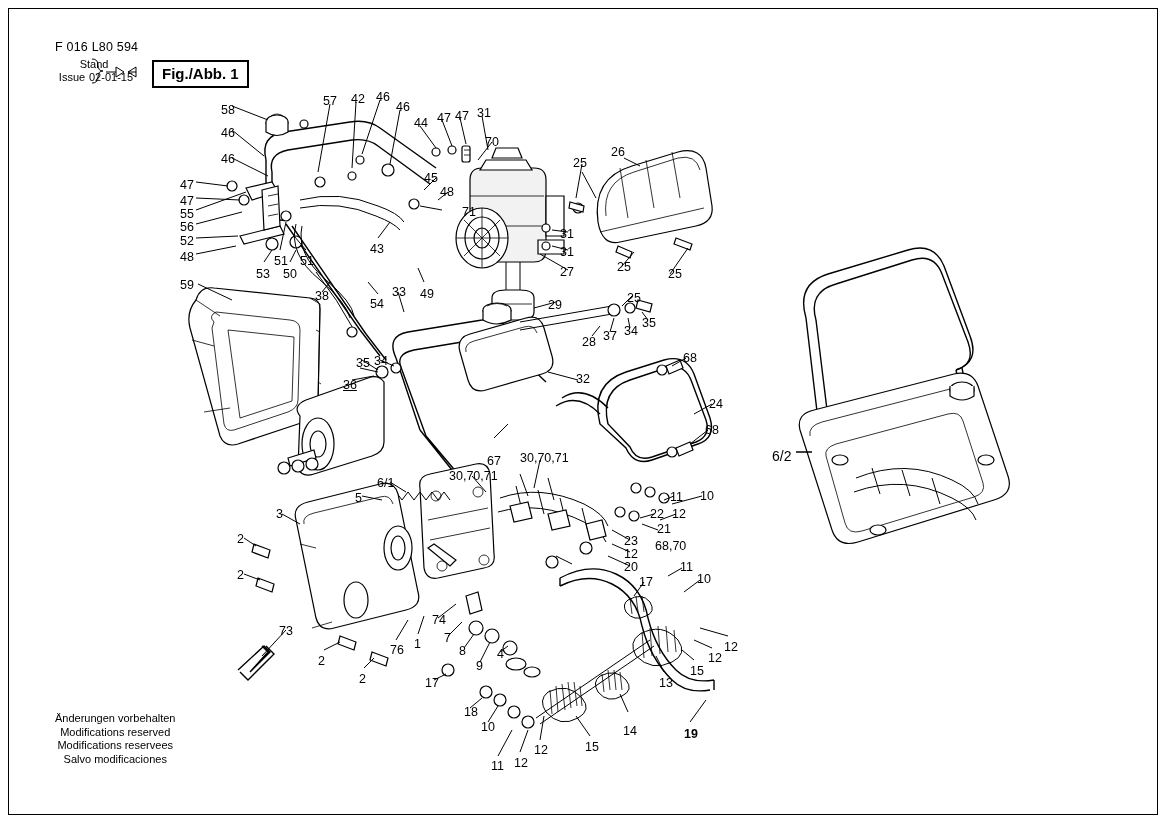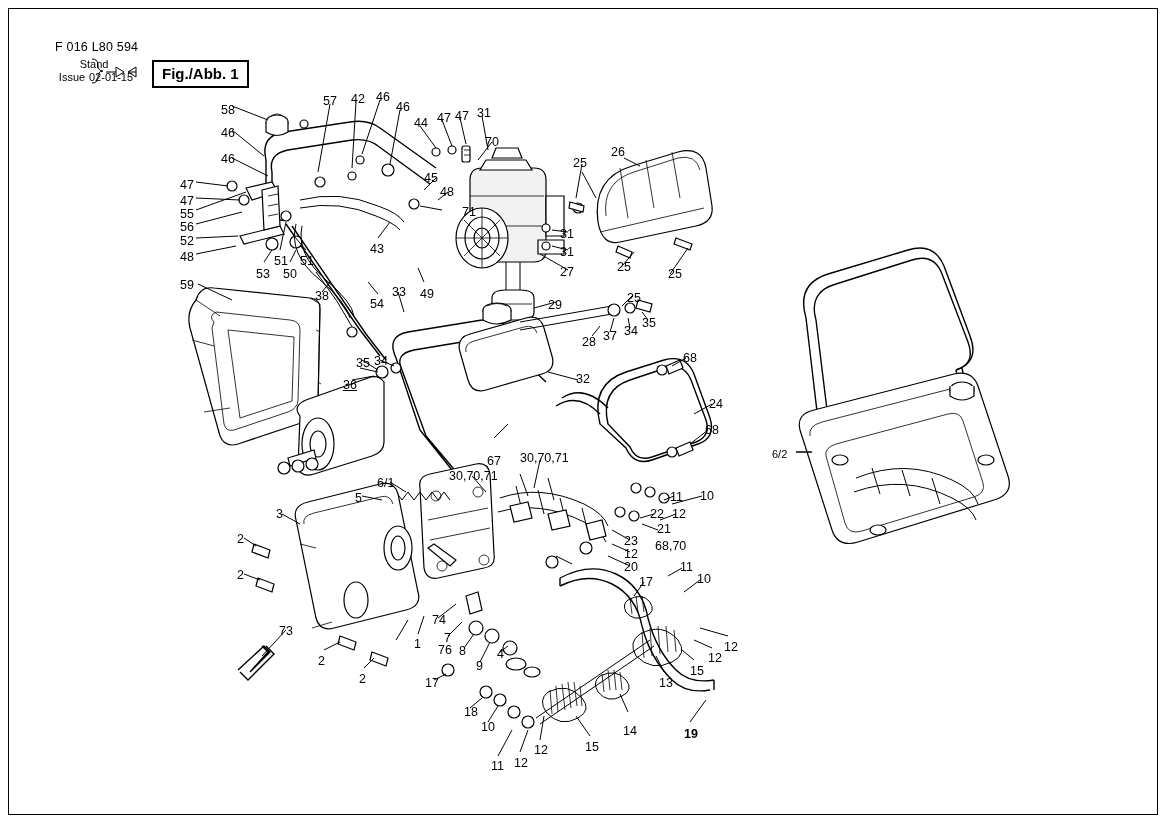--- a/index.html
+++ b/index.html
@@ -4,21 +4,21 @@
 <style>
   html,body{margin:0;padding:0;background:#ffffff;}
   body{width:1168px;height:825px;position:relative;font-family:"Liberation Sans",sans-serif;color:#000;}
   #sheet{position:absolute;left:0;top:0;width:1168px;height:825px;overflow:hidden;background:#fff;text-align:center;}
   .frame{position:absolute;left:8px;top:8px;width:1150px;height:807px;border:1px solid #000;box-sizing:border-box;}
   .hdr{position:absolute;left:55px;top:40px;font-size:12.5px;line-height:14px;letter-spacing:.2px;}
   .stand{position:absolute;left:55px;top:58px;font-size:11px;line-height:13px;}
   .stand .lbl{display:inline-block;width:34px;}
   .figbox{position:absolute;left:152px;top:60px;border:2px solid #000;padding:3px 8px 4px 8px;font-weight:bold;font-size:15px;background:#fff;}
   .foot{position:absolute;left:55px;top:712px;font-size:11px;line-height:13.5px;}
-  .cap6_2{position:absolute;left:772px;top:448px;font-size:11px;}
+  .cap6_2{position:absolute;left:772px;top:448px;font-size:14px;}
   .num{position:absolute;font-size:12.5px;line-height:12.5px;white-space:nowrap;}
   svg.art{position:absolute;left:0;top:0;width:1168px;height:825px;}
   .ln{fill:none;stroke:#000;stroke-width:1;}
   .ln2{fill:none;stroke:#000;stroke-width:1.4;}
   .fillw{fill:#fff;stroke:#000;stroke-width:1.2;}
   .fillg{fill:#f2f2f2;stroke:#000;stroke-width:1.2;}
   .thin{fill:none;stroke:#000;stroke-width:.8;}
 </style>
 </head>
 <body>
@@ -333,20 +333,26 @@
     <path class="ln" d="M712 648 L694 640"></path>
     <path class="ln" d="M728 636 L700 628"></path>
     <path class="ln" d="M690 722 L706 700"></path>
     <path class="ln" d="M796 452 L812 452"></path>
   </svg>
 
   <div class="figbox">Fig./Abb. 1</div>
 
   <div class="cap6_2">6/2</div>
 
+  <div class="foot">
+    <div>Änderungen vorbehalten</div>
+    <div>Modifications reserved</div>
+    <div>Modifications reservees</div>
+    <div>Salvo modificaciones</div>
+  </div>
 
   <div id="callout-layer">
       <div class="num" style="left: 221px; top: 104px;">58</div>
       <div class="num" style="left: 323px; top: 95px;">57</div>
       <div class="num" style="left: 351px; top: 93px;">42</div>
       <div class="num" style="left: 376px; top: 91px;">46</div>
       <div class="num" style="left: 396px; top: 101px;">46</div>
       <div class="num" style="left: 414px; top: 117px;">44</div>
       <div class="num" style="left: 437px; top: 112px;">47</div>
       <div class="num" style="left: 455px; top: 110px;">47</div>
@@ -409,21 +415,21 @@
       <div class="num" style="left: 655px; top: 540px;">68,70</div>
       <div class="num" style="left: 680px; top: 561px;">11</div>
       <div class="num" style="left: 639px; top: 576px;">17</div>
       <div class="num" style="left: 697px; top: 573px;">10</div>
       <div class="num" style="left: 237px; top: 533px;">2</div>
       <div class="num" style="left: 276px; top: 508px;">3</div>
       <div class="num" style="left: 237px; top: 569px;">2</div>
       <div class="num" style="left: 279px; top: 625px;">73</div>
       <div class="num" style="left: 318px; top: 655px;">2</div>
       <div class="num" style="left: 359px; top: 673px;">2</div>
-      <div class="num" style="left: 390px; top: 644px; margin-left: 48px;">76</div>
+      <div class="num" style="left: 390px; top: 644px;">76</div>
       <div class="num" style="left: 414px; top: 638px;">1</div>
       <div class="num" style="left: 432px; top: 614px;">74</div>
       <div class="num" style="left: 444px; top: 632px;">7</div>
       <div class="num" style="left: 459px; top: 645px;">8</div>
       <div class="num" style="left: 476px; top: 660px;">9</div>
       <div class="num" style="left: 497px; top: 648px;">4</div>
       <div class="num" style="left: 425px; top: 677px;">17</div>
       <div class="num" style="left: 464px; top: 706px;">18</div>
       <div class="num" style="left: 481px; top: 721px;">10</div>
       <div class="num" style="left: 491px; top: 760px;">11</div>

